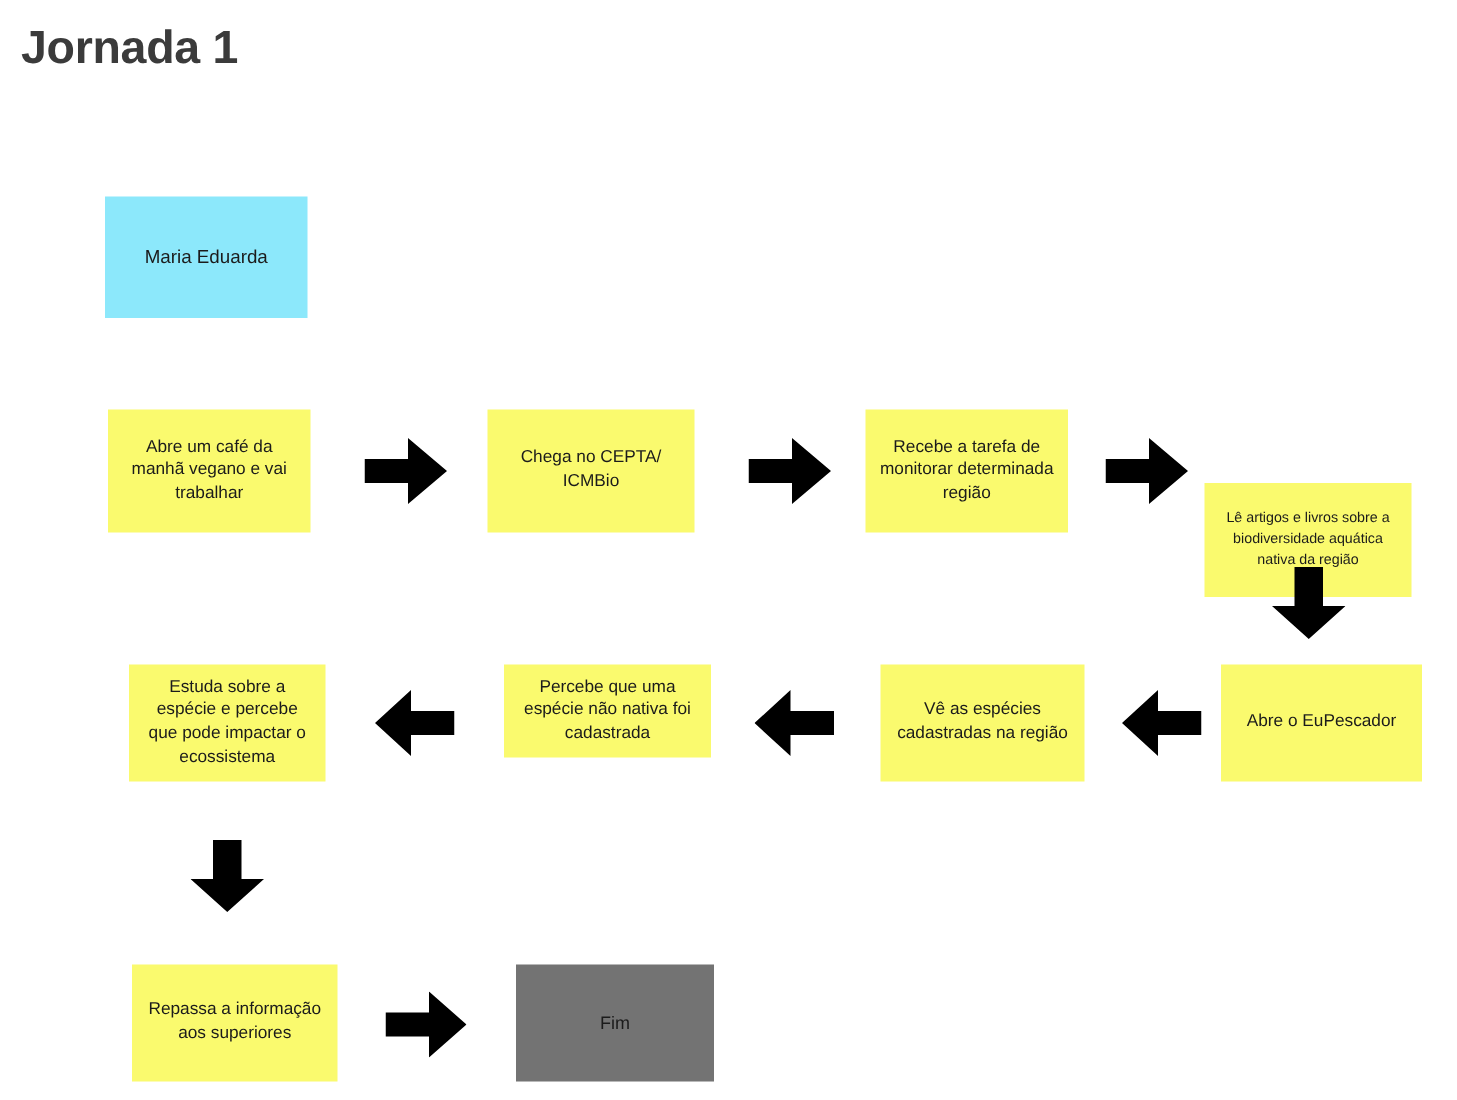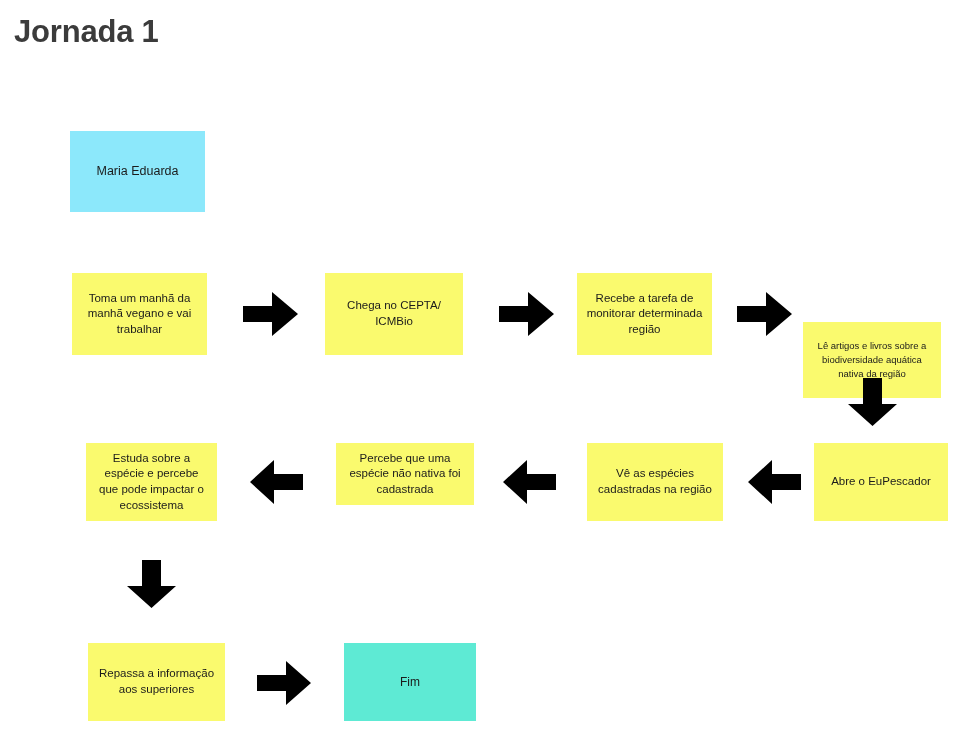--- a/index.html
+++ b/index.html
@@ -54,21 +54,21 @@
   .node.step {
     background: #fafa6e;
     font-size: 11.5px;
   }
   .node.step-small {
     background: #fafa6e;
     font-size: 9.5px;
     line-height: 1.45;
   }
   .node.end {
-    background: #5eead4;
+    background: #737373;
     font-size: 12px;
   }
   .arrow {
     position: absolute;
   }
   .arrow svg {
     display: block;
     width: 100%;
     height: 100%;
   }
@@ -78,21 +78,21 @@
 
 <div id="canvas">
 
   <div class="title">Jornada 1</div>
 
   <div class="node persona" style="left:70px; top:123px; width:135px; height:81px;">
     <span class="node-label">Maria Eduarda</span>
   </div>
 
   <div class="node step" style="left:72px; top:265px; width:135px; height:82px;">
-    <span class="node-label">Toma um manhã da manhã vegano e vai trabalhar</span>
+    <span class="node-label">Abre um café da manhã vegano e vai trabalhar</span>
   </div>
 
   <div class="arrow" style="left:243px; top:284px; width:55px; height:44px;">
     <svg viewBox="0 0 55 44" xmlns="http://www.w3.org/2000/svg" aria-hidden="true">
       <polygon points="0,14 29,14 29,0 55,22 29,44 29,30 0,30" fill="#000000"></polygon>
     </svg>
   </div>
 
   <div class="node step" style="left:325px; top:265px; width:138px; height:82px;">
     <span class="node-label">Chega no CEPTA/ ICMBio</span>

